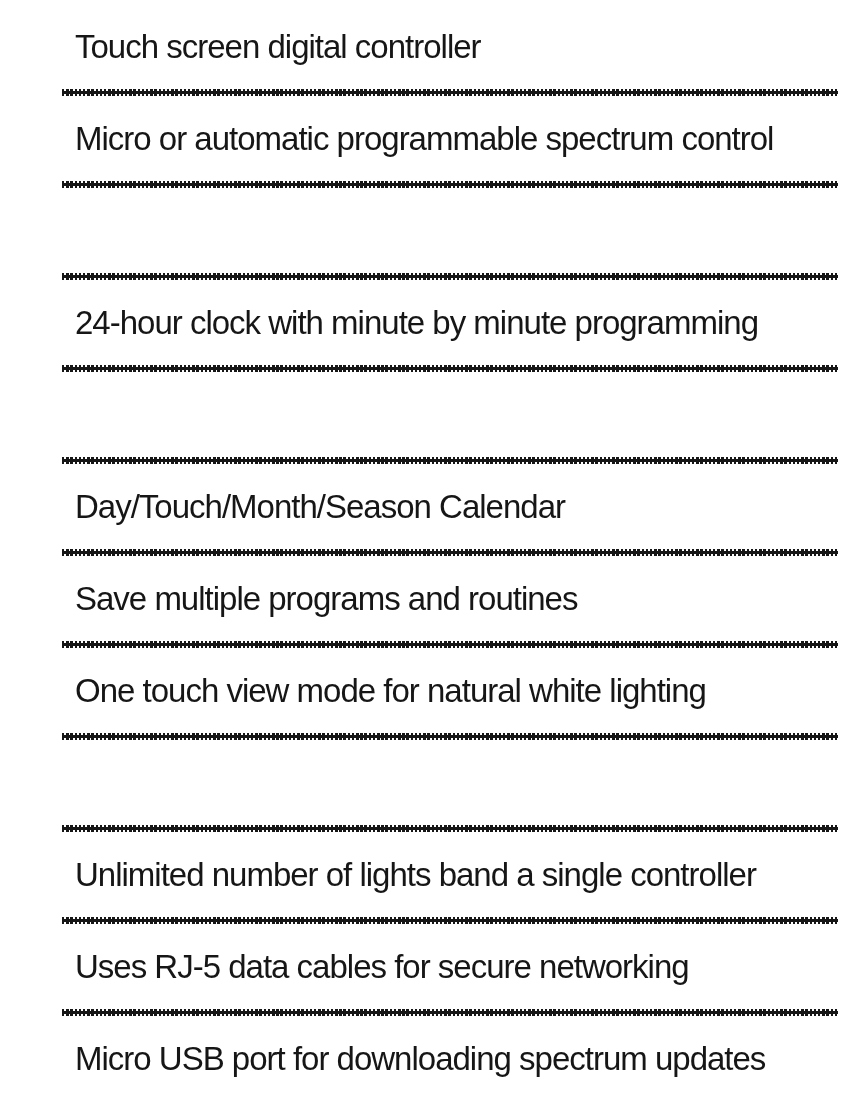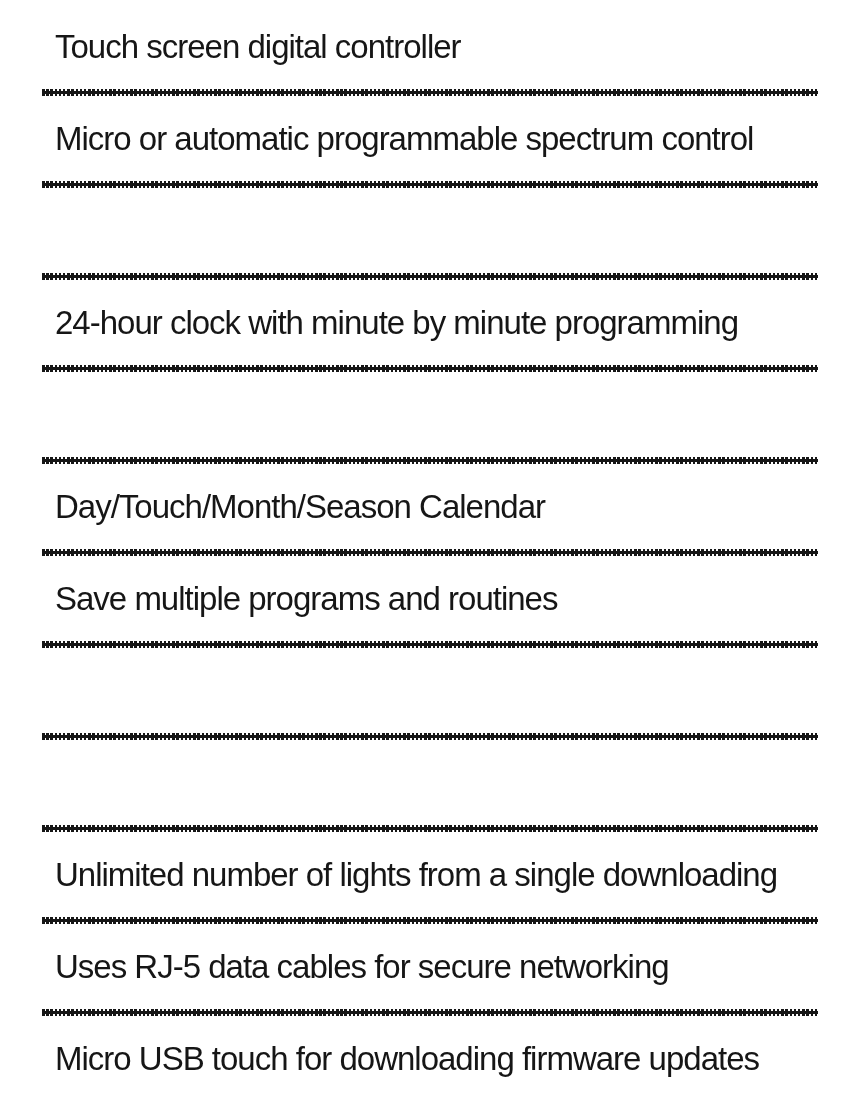--- a/index.html
+++ b/index.html
@@ -23,20 +23,21 @@
     list-style:none;
     width:100%;
     height:100%;
   }
   li.row{
     position:relative;
     height:92px;
     display:flex;
     align-items:center;
     padding-left:55px;
+    margin-left:20px;
   }
   .txt{
     font-size:33px;
     letter-spacing:-1px;
     line-height:1;
     color:var(--text);
     white-space:nowrap;
   }
   .sep{
     position:absolute;
@@ -85,35 +86,36 @@
     <span class="txt">Day/Touch/Month/Season Calendar</span>
     <div class="sep"></div>
   </li>
 
   <li class="row">
     <span class="txt">Save multiple programs and routines</span>
     <div class="sep"></div>
   </li>
 
   <li class="row">
+    <span class="txt">One touch view mode for natural white lighting</span>
     <div class="sep"></div>
   </li>
 
   <li class="row">
     <div class="sep"></div>
   </li>
 
   <li class="row">
-    <span class="txt">Unlimited number of lights from a single downloading</span>
+    <span class="txt">Unlimited number of lights band a single controller</span>
     <div class="sep"></div>
   </li>
 
   <li class="row">
     <span class="txt">Uses RJ-5 data cables for secure networking</span>
     <div class="sep"></div>
   </li>
 
   <li class="row">
-    <span class="txt">Micro USB touch for downloading firmware updates</span>
+    <span class="txt">Micro USB port for downloading spectrum updates</span>
 
   </li>
 </ul>
 </div>
 
 </body></html>

